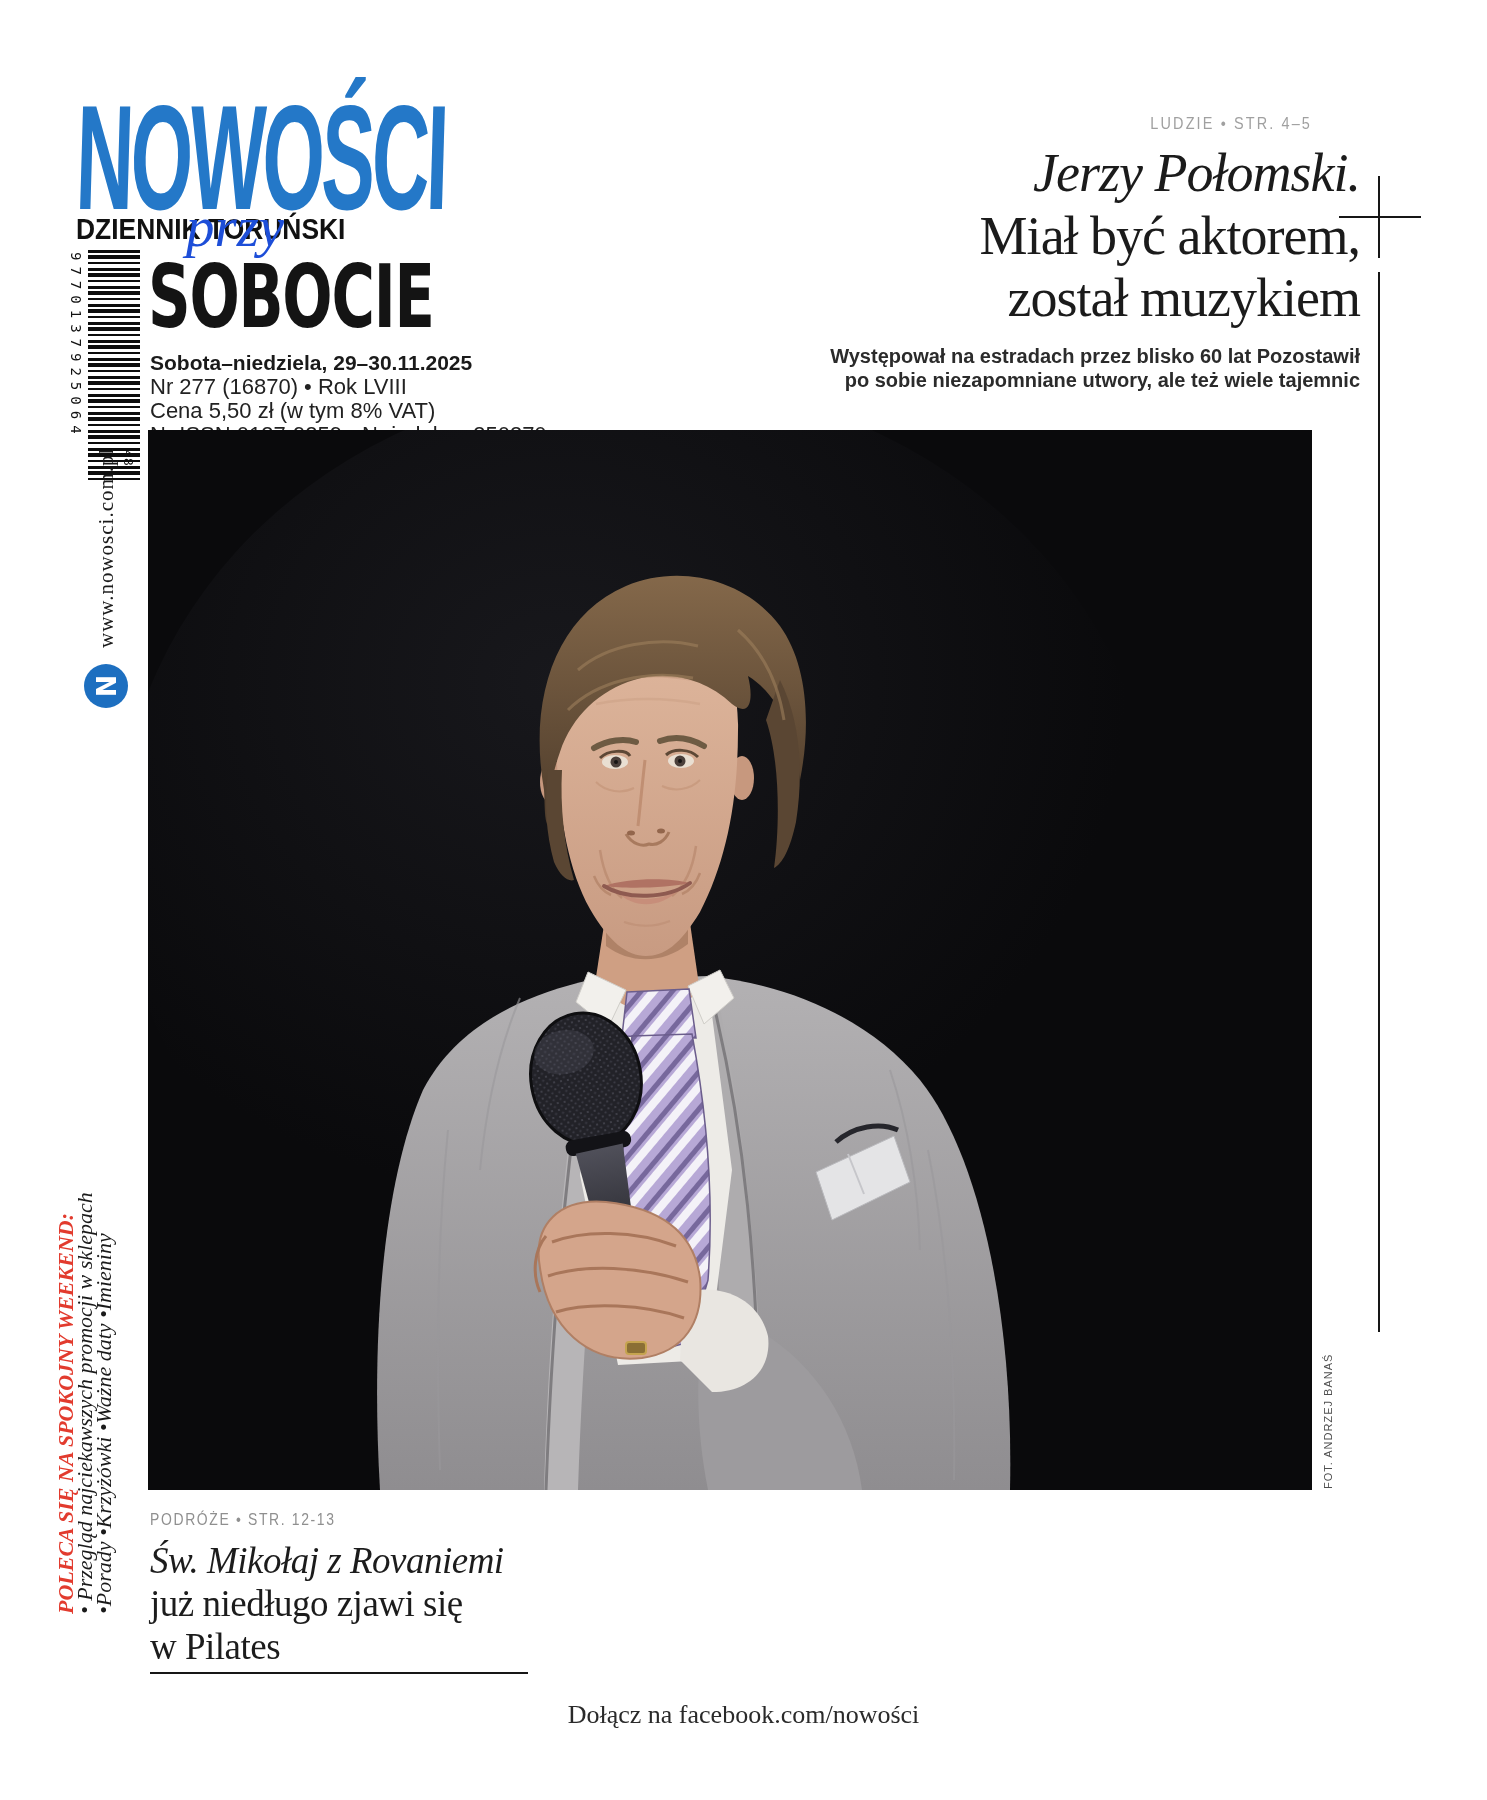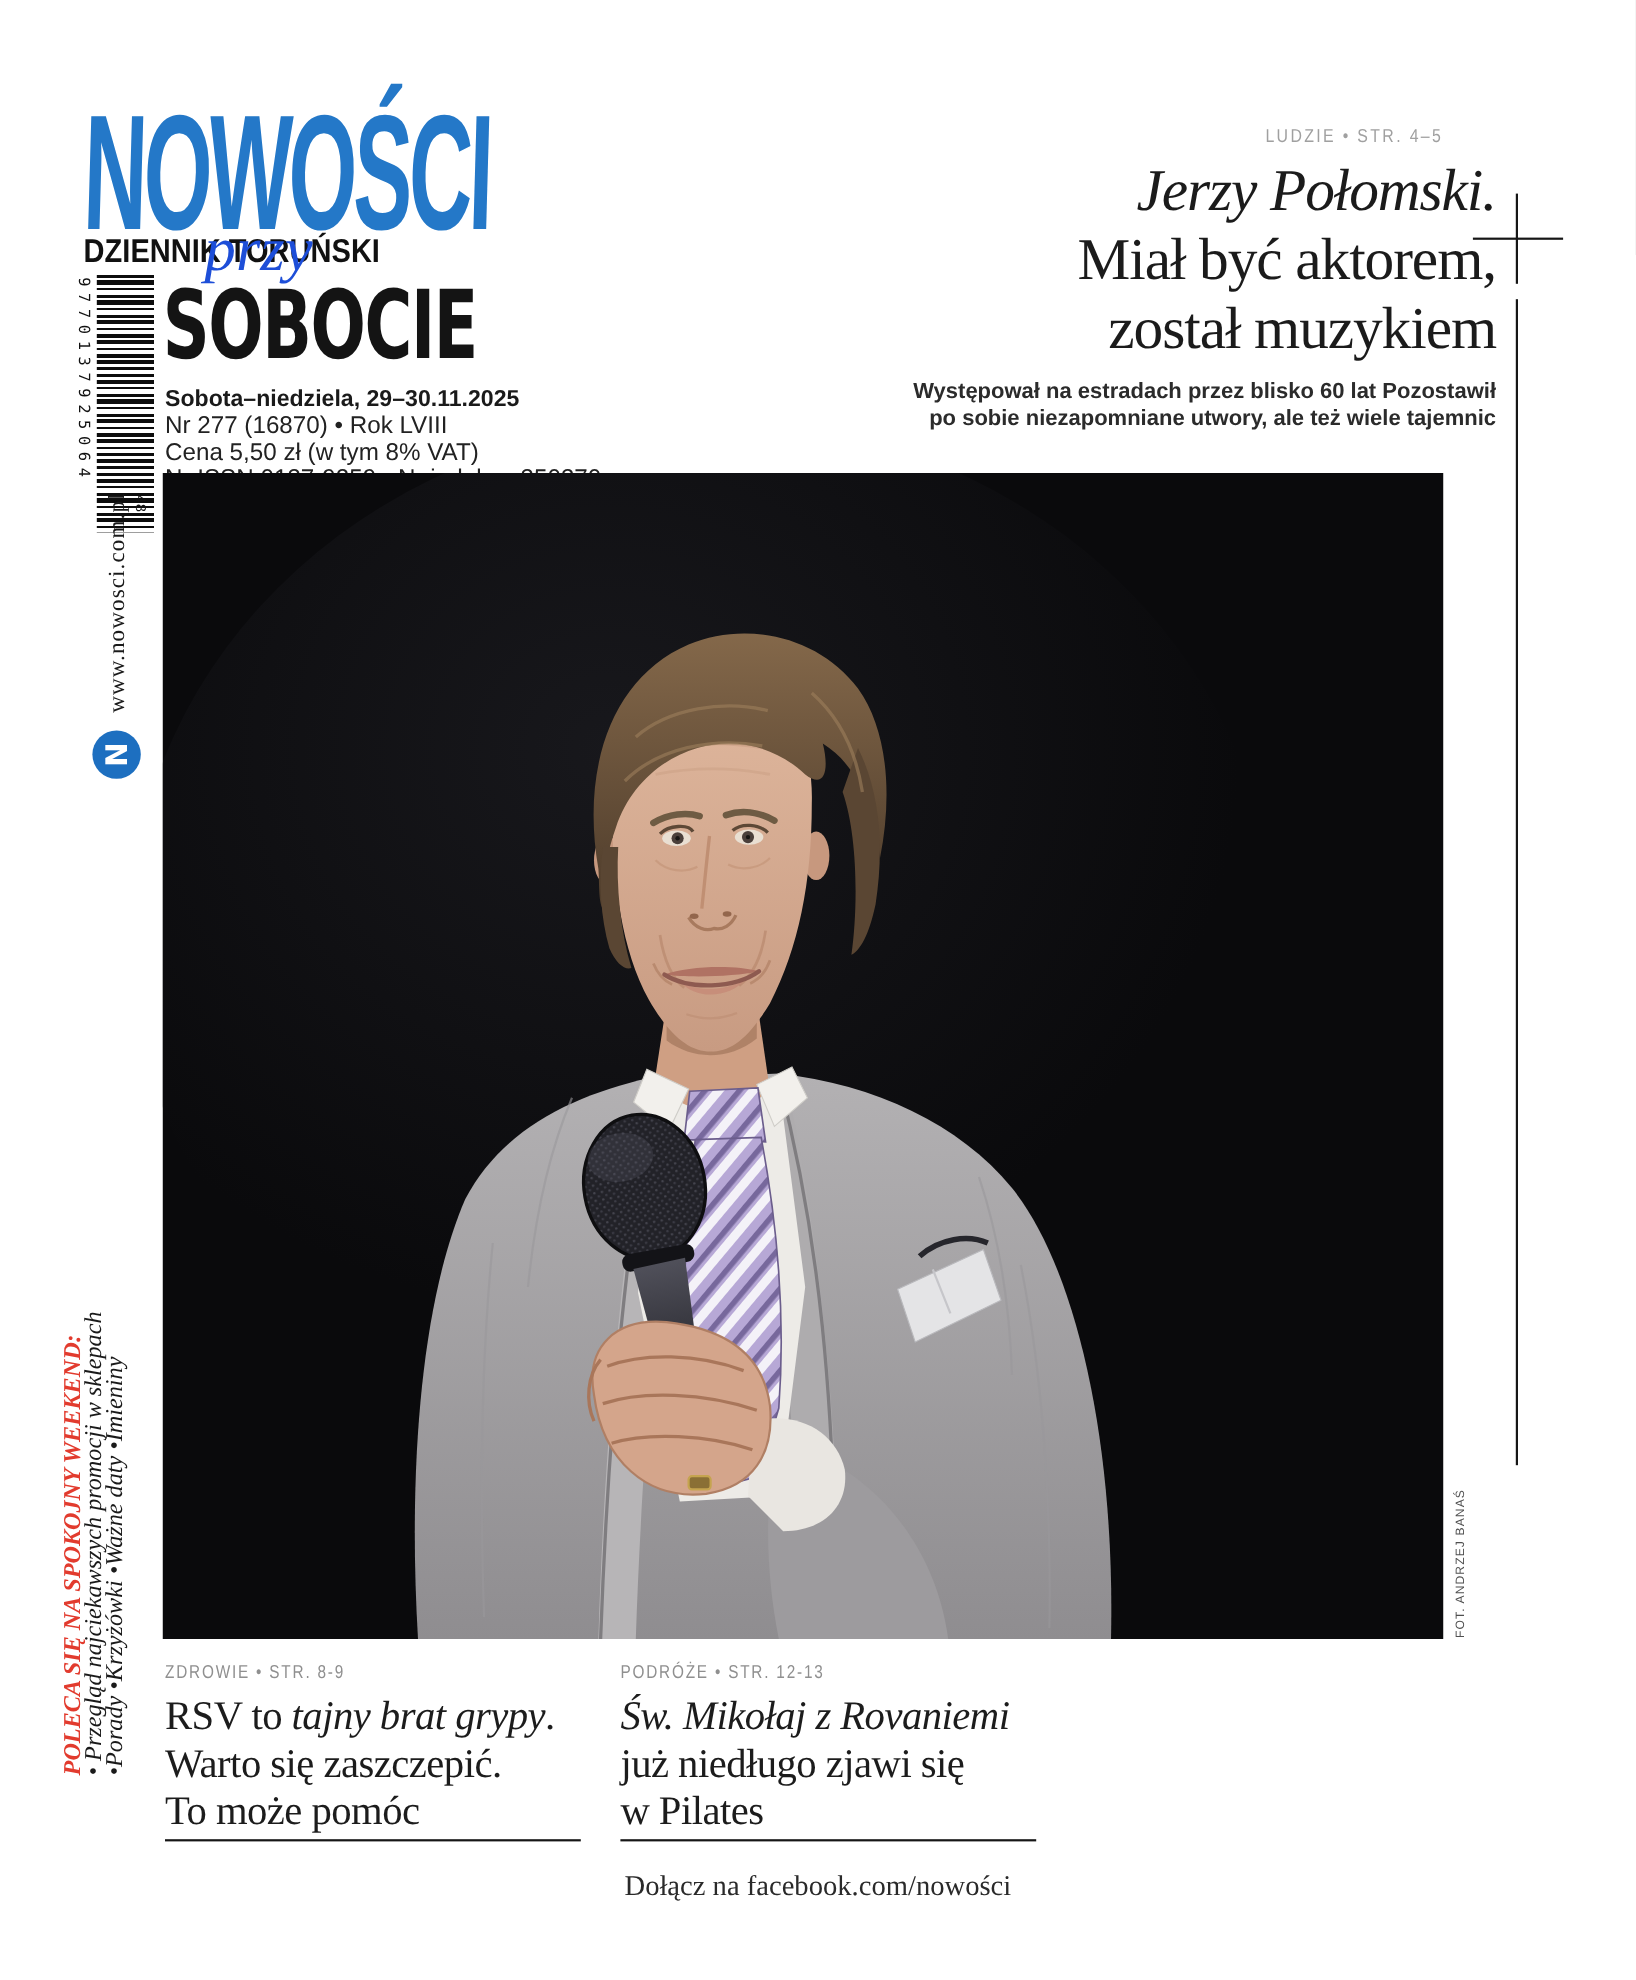--- a/index.html
+++ b/index.html
@@ -242,29 +242,20 @@
       <path d="M404,812 C436,800 486,800 528,816 M400,846 C436,834 492,836 540,852 M408,882 C440,872 496,874 536,888" stroke="#a9765a" stroke-width="3" fill="none"></path>
       <path d="M398,806 C386,820 384,844 392,862" stroke="#a9765a" stroke-width="3" fill="none"></path>
       <rect x="478" y="912" width="20" height="12" rx="3" fill="#8a6f35" stroke="#c5a44f" stroke-width="2"></rect>
     </svg>
   </div>
 
   <div class="rot-ccw photo-credit">FOT. ANDRZEJ BANAŚ</div>
 
   <div class="teasers">
 
-    <div class="teaser">
-      <div class="t-kicker">ZDROWIE • STR. 8-9</div>
-      <div class="t-headline">
-        <span>RSV to </span><span class="hl-italic">tajny brat grypy</span><span>.</span>
-        <div>Warto się zaszczepić.</div>
-        <div>To może pomóc</div>
-      </div>
-      <div class="t-rule"></div>
-    </div>
 
     <div class="teaser">
       <div class="t-kicker">PODRÓŻE • STR. 12-13</div>
       <div class="t-headline">
         <span></span><span class="hl-italic">Św. Mikołaj z Rovaniemi</span><span></span>
         <div>już niedługo zjawi się</div>
         <div>w Pilates</div>
       </div>
       <div class="t-rule"></div>
     </div>

